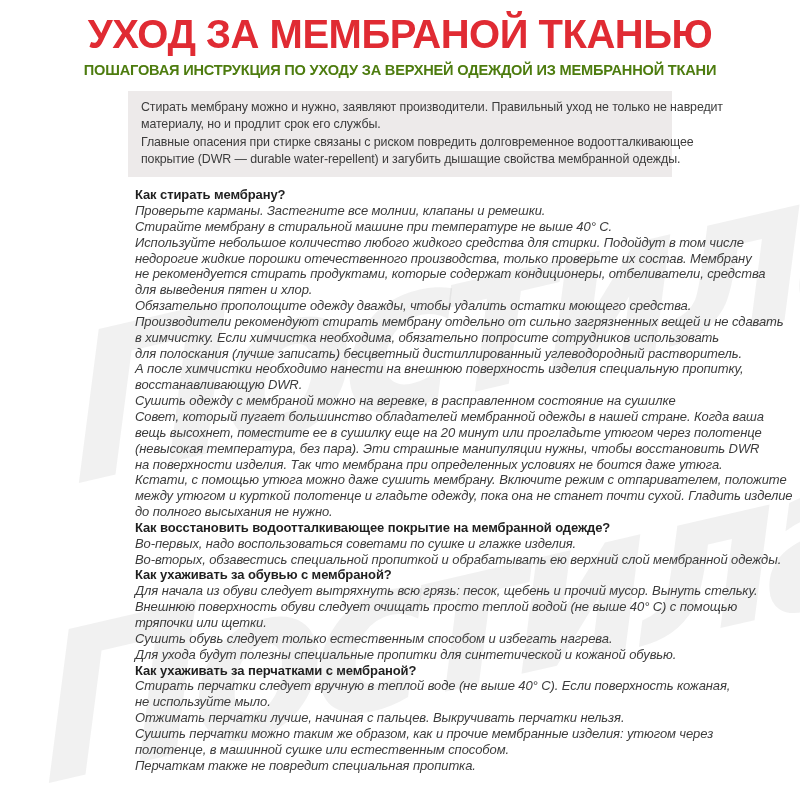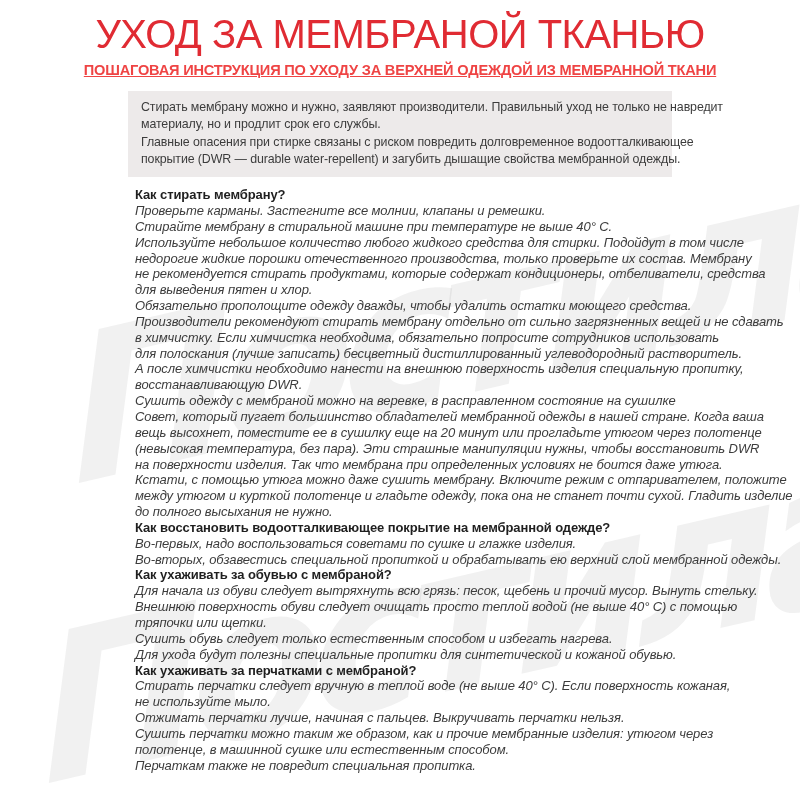--- a/index.html
+++ b/index.html
@@ -32,32 +32,31 @@
   .wm2 { left: 30px;  top: 500px; transform: rotate(-13deg) skewX(-10deg); }
 
   .content-layer { position: relative; z-index: 1; }
 
   .page-title {
     margin: 0;
     padding-top: 13px;
     text-align: center;
     color: #e02b33;
     font-size: 40px;
-    font-weight: 400;
+    font-weight: 700;
     letter-spacing: -0.5px;
     line-height: 1.05;
   }
   .page-subtitle {
     margin: 7px 0 0 0;
     text-align: center;
-    color: #ef4444;
+    color: #4d7c0f;
     font-size: 14.6px;
     font-weight: 700;
     letter-spacing: -0.2px;
-    text-decoration: underline;
   }
   .intro-box {
     box-sizing: border-box;
     width: 544px;
     margin: 13px 0 0 128px;
     padding: 8px 28px 9px 13px;
     background: #edeaea;
     color: #3c3c3c;
     font-size: 12.4px;
     line-height: 17.3px;

